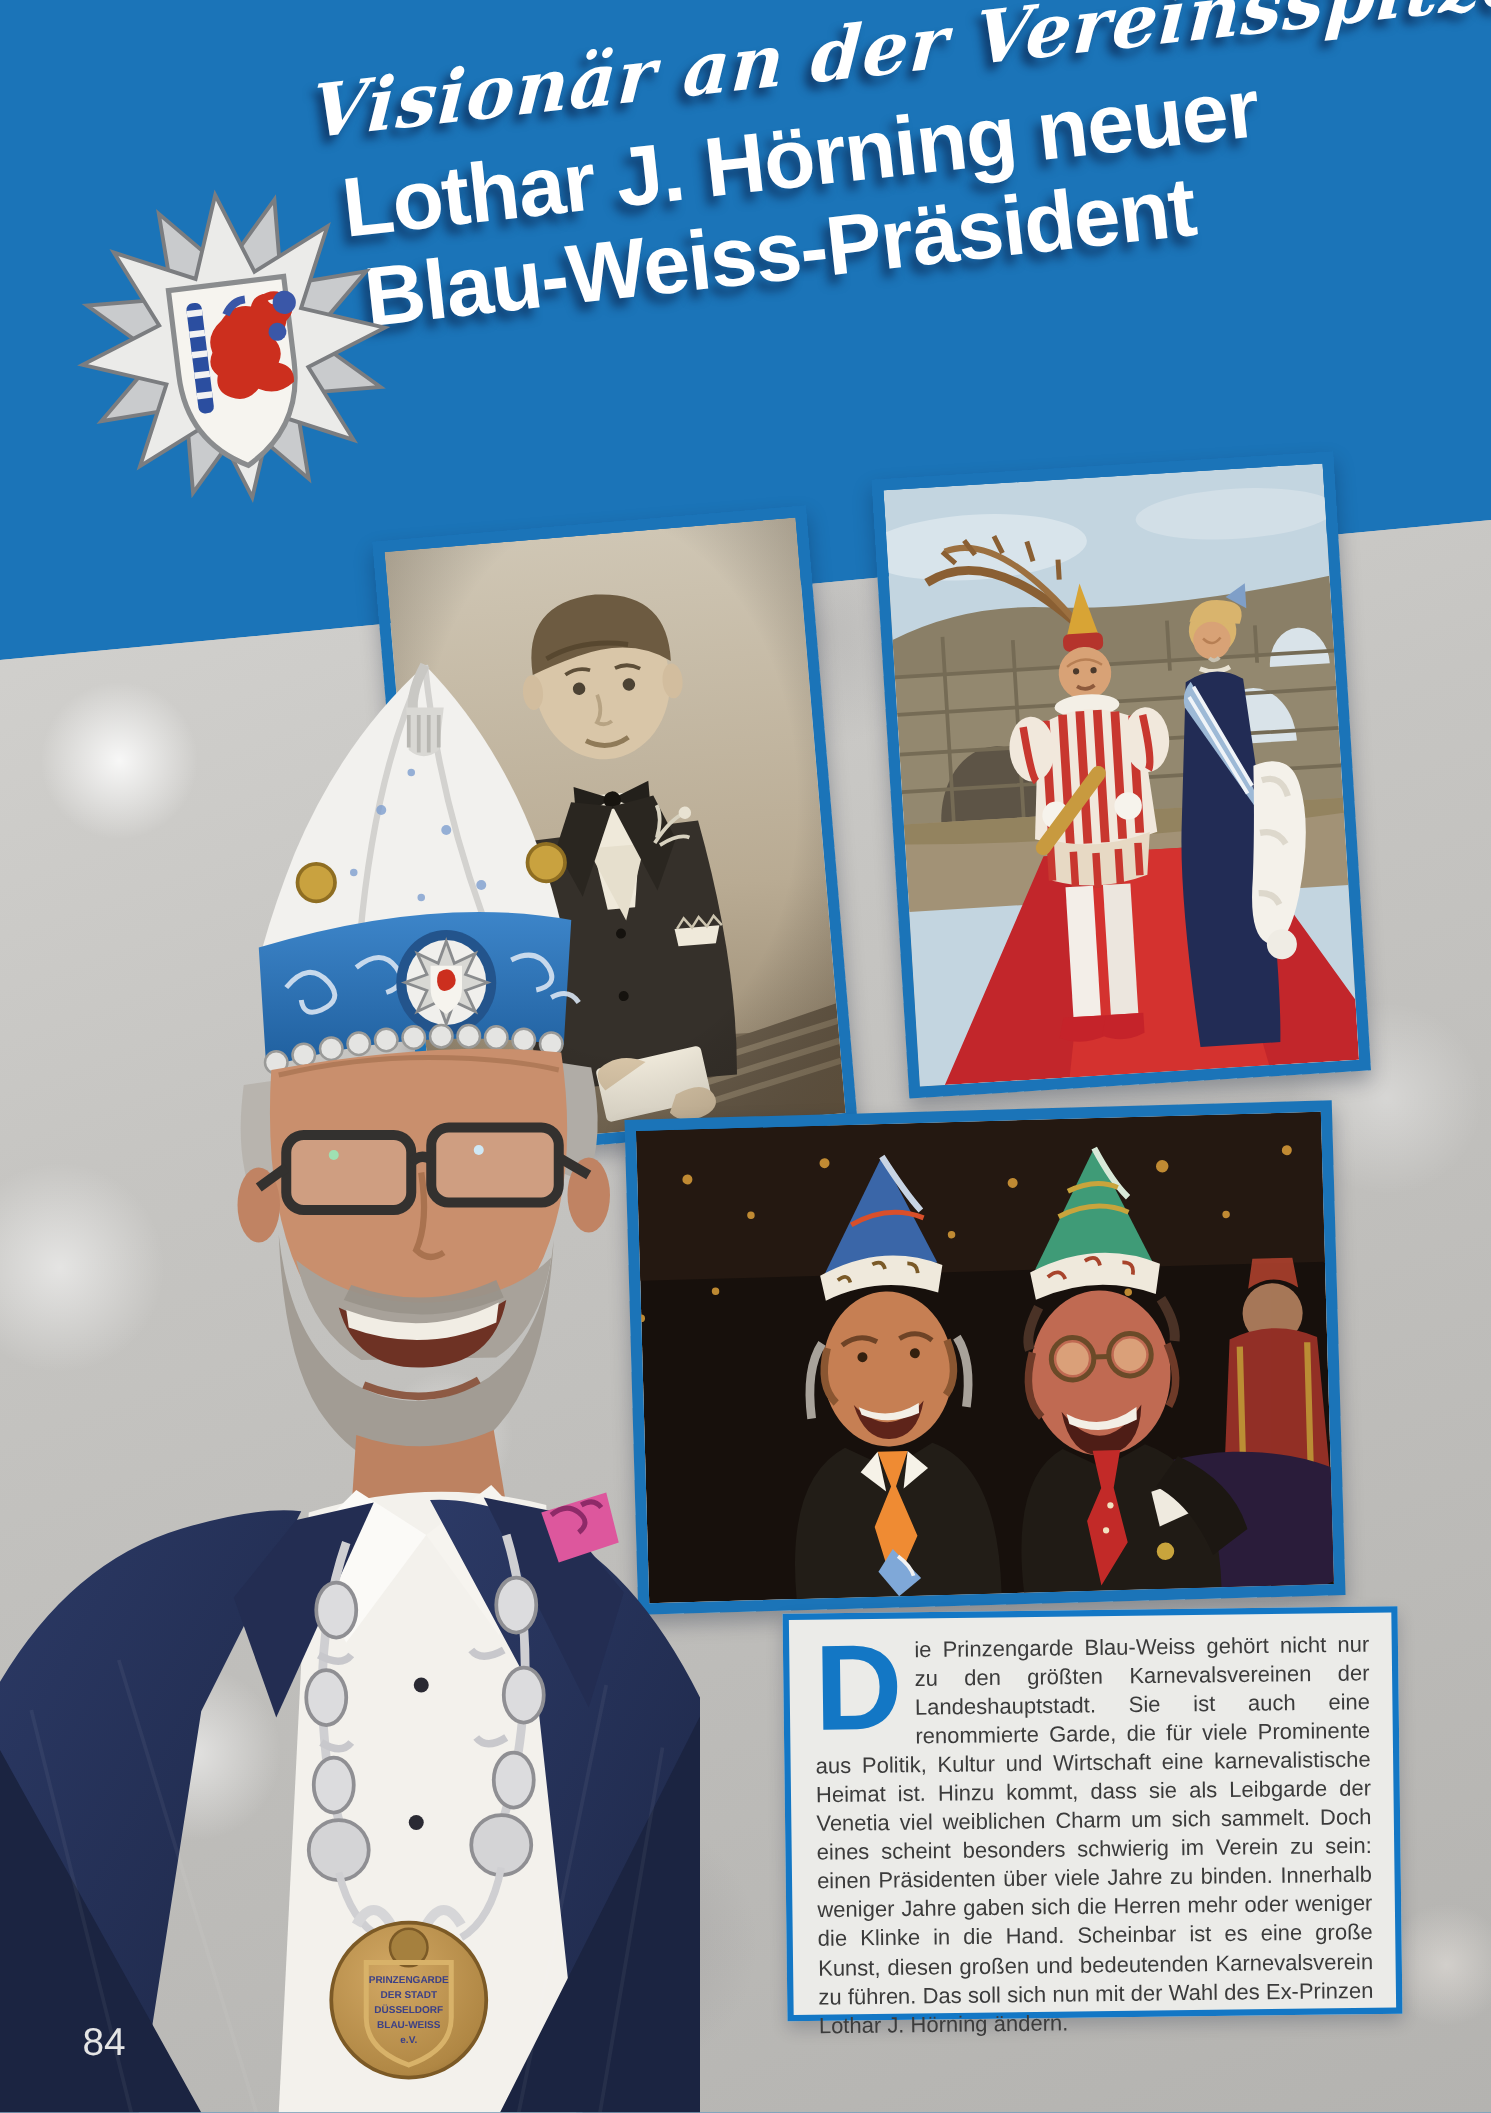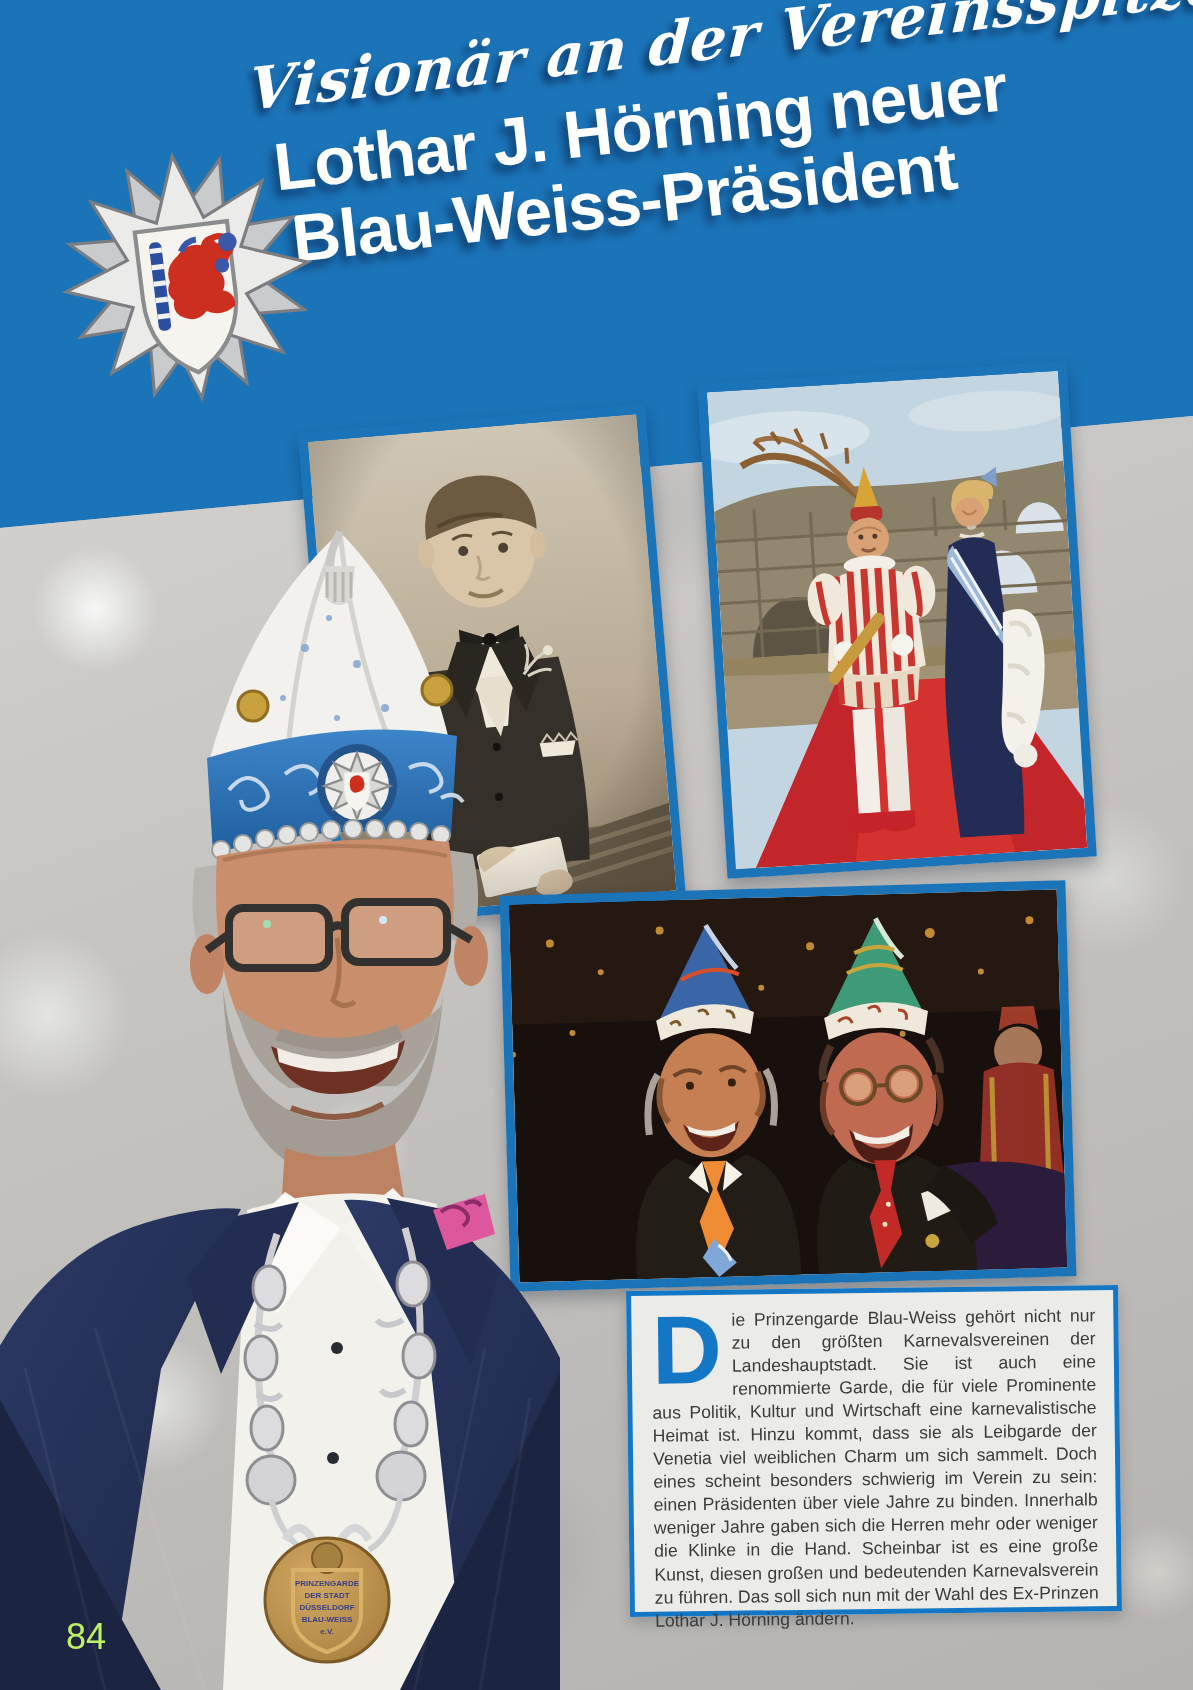--- a/index.html
+++ b/index.html
@@ -59,21 +59,21 @@
     padding:14px 18px 0 20px;box-shadow:0 6px 14px rgba(5,15,40,.2);
   }
   #articlebox p{
     margin:0;font-size:17.6px;line-height:1.31;color:#3b3b3b;text-align:justify;
   }
   .dropcap{
     float:left;font-size:97px;line-height:.76;font-weight:bold;color:#1377c5;
     margin:4px 10px 0 0;
   }
   
-  #pagenum{left:66px;top:1616px;z-index:8;font-size:36px;color:#bef264;}
+  #pagenum{left:66px;top:1616px;z-index:8;font-size:31px;color:#e5e5e5;}
 </style>
 </head>
 <body>
 
 <div id="bokeh" class="abs"></div>
 
 <div id="badge" class="abs">
   <svg width="258" height="258" viewBox="0 0 250 250">
     <g transform="rotate(22.5 125 125)">
       <polygon points="125,7 148,69.6 208.4,41.6 180.4,102 243,125 180.4,148 208.4,208.4 148,180.4 125,243 102,180.4 41.6,208.4 69.6,148 7,125 69.6,102 41.6,41.6 102,69.6" fill="#c9cbcd" stroke="#7b7d80" stroke-width="3"></polygon>

